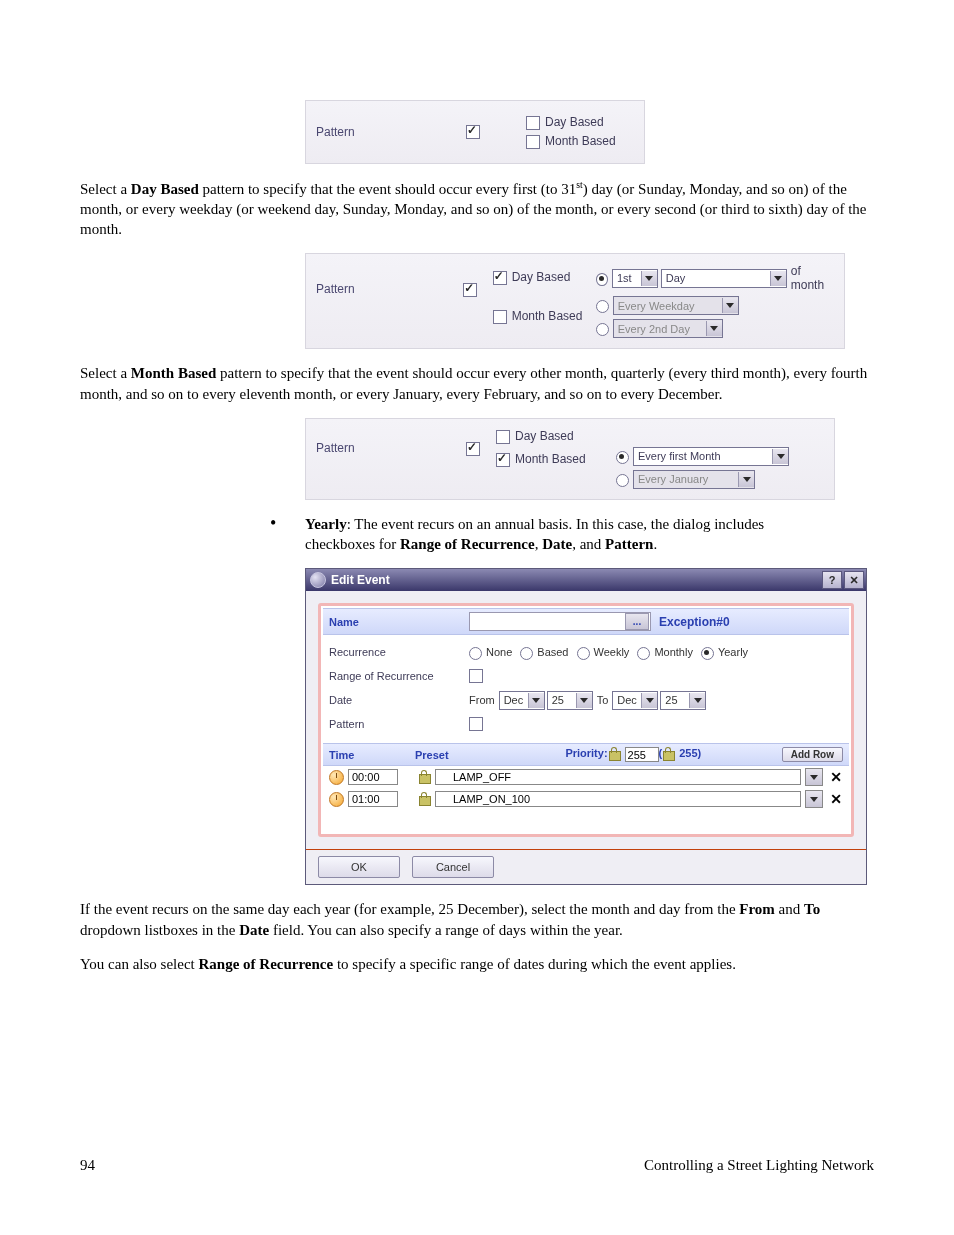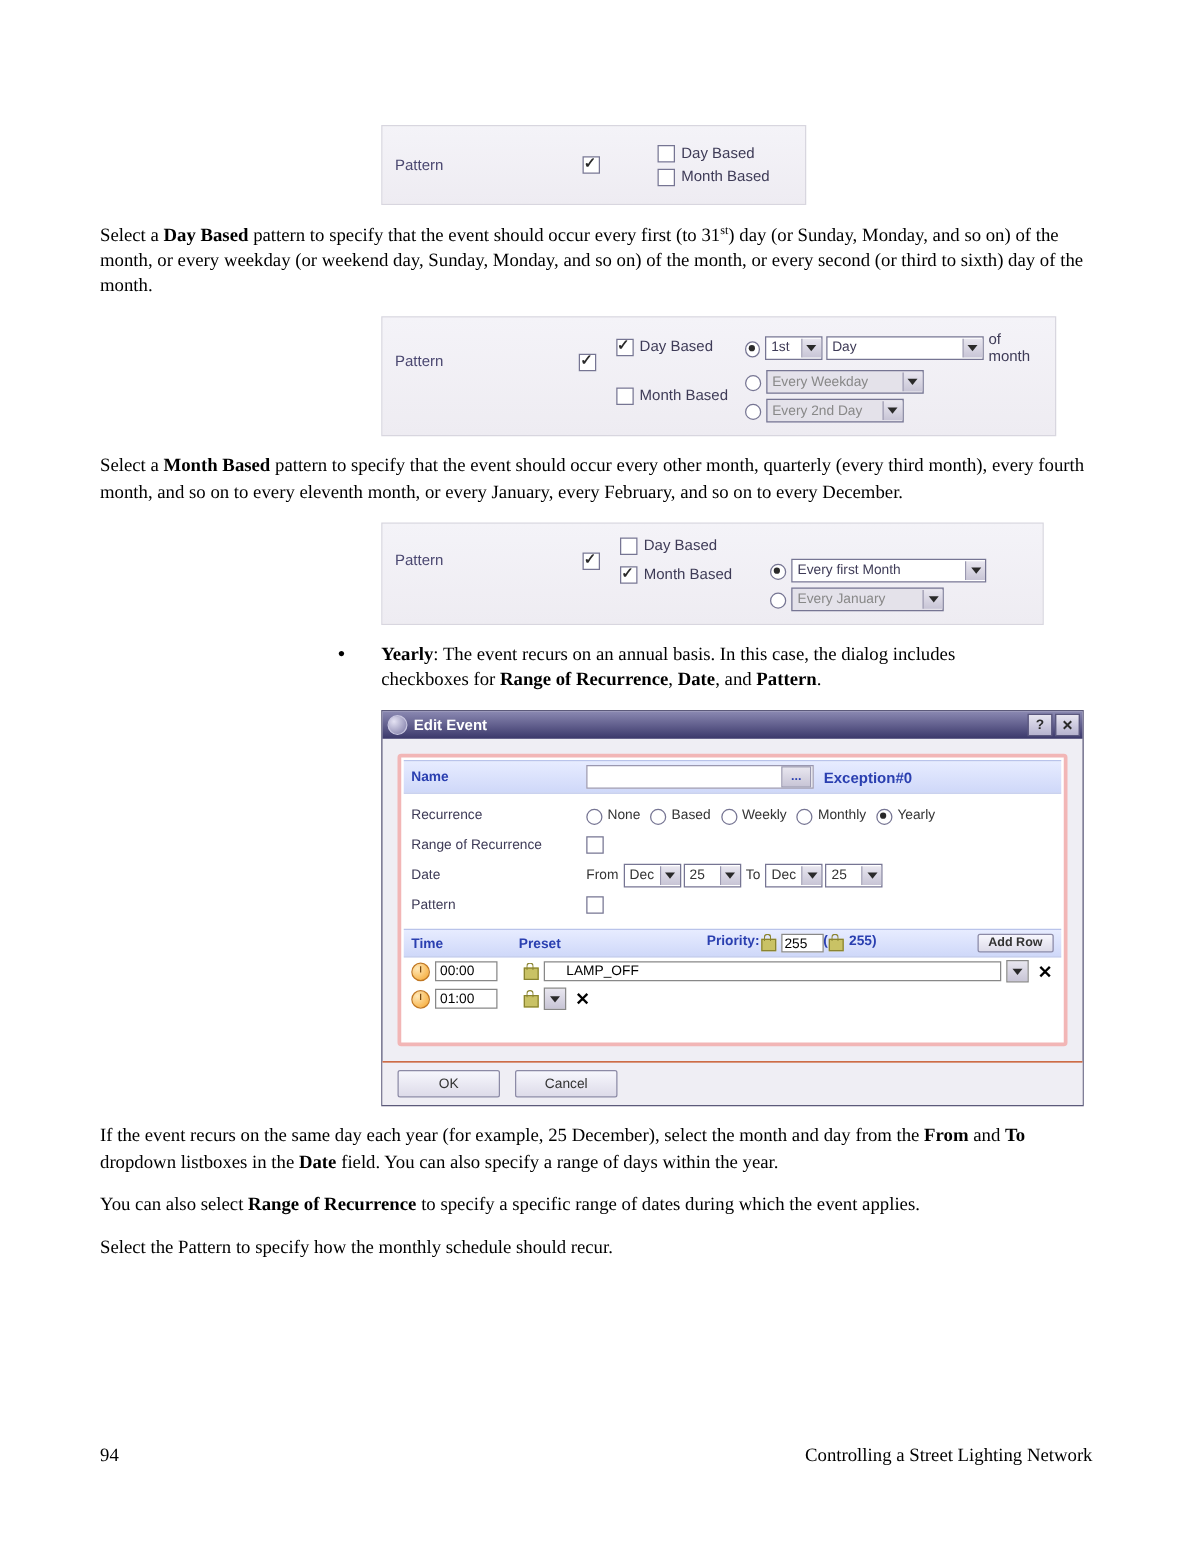--- a/index.html
+++ b/index.html
@@ -323,40 +323,40 @@
         <input class="time-input" value="00:00" style="">
         <span class="lock-icon"></span>
         <input class="preset-input" value="LAMP_OFF" style="">
         <span class="row-dd"></span>
         <span class="row-del">✕</span>
       </div>
       <div class="time-row">
         <span class="clock-icon"></span>
         <input class="time-input" value="01:00" style="">
         <span class="lock-icon"></span>
+        <input class="preset-input" value="LAMP_ON_100" style="">
         <span class="row-dd"></span>
         <span class="row-del">✕</span>
       </div>
       <div style="height:22px;"></div>
     </div>
 
     <div class="dlg-footer">
       <span class="dlg-btn">OK</span>
       <span class="dlg-btn">Cancel</span>
     </div>
   </div>
 
   <p class="body-text indent-block">
     <span>If the event recurs on the same day each year (for example, 25 December), select the month and day from the </span><b>From</b><span> and </span><b>To</b><span> dropdown listboxes in the </span><b>Date</b><span> field.  You can also specify a range of days within the year.</span>
   </p>
 
   <p class="body-text indent-block">
     <span>You can also select </span><b>Range of Recurrence</b><span> to specify a specific range of dates during which the event applies.</span>
   </p>
 
-  <p class="body-text indent-block">Select the Pattern to specify how the monthly schedule should recur.</p>
 
   <div class="footer">
     <span class="pn">94</span>
     <span class="ft">Controlling a Street Lighting Network</span>
   </div>
 
 </div>
 
 </body></html>

